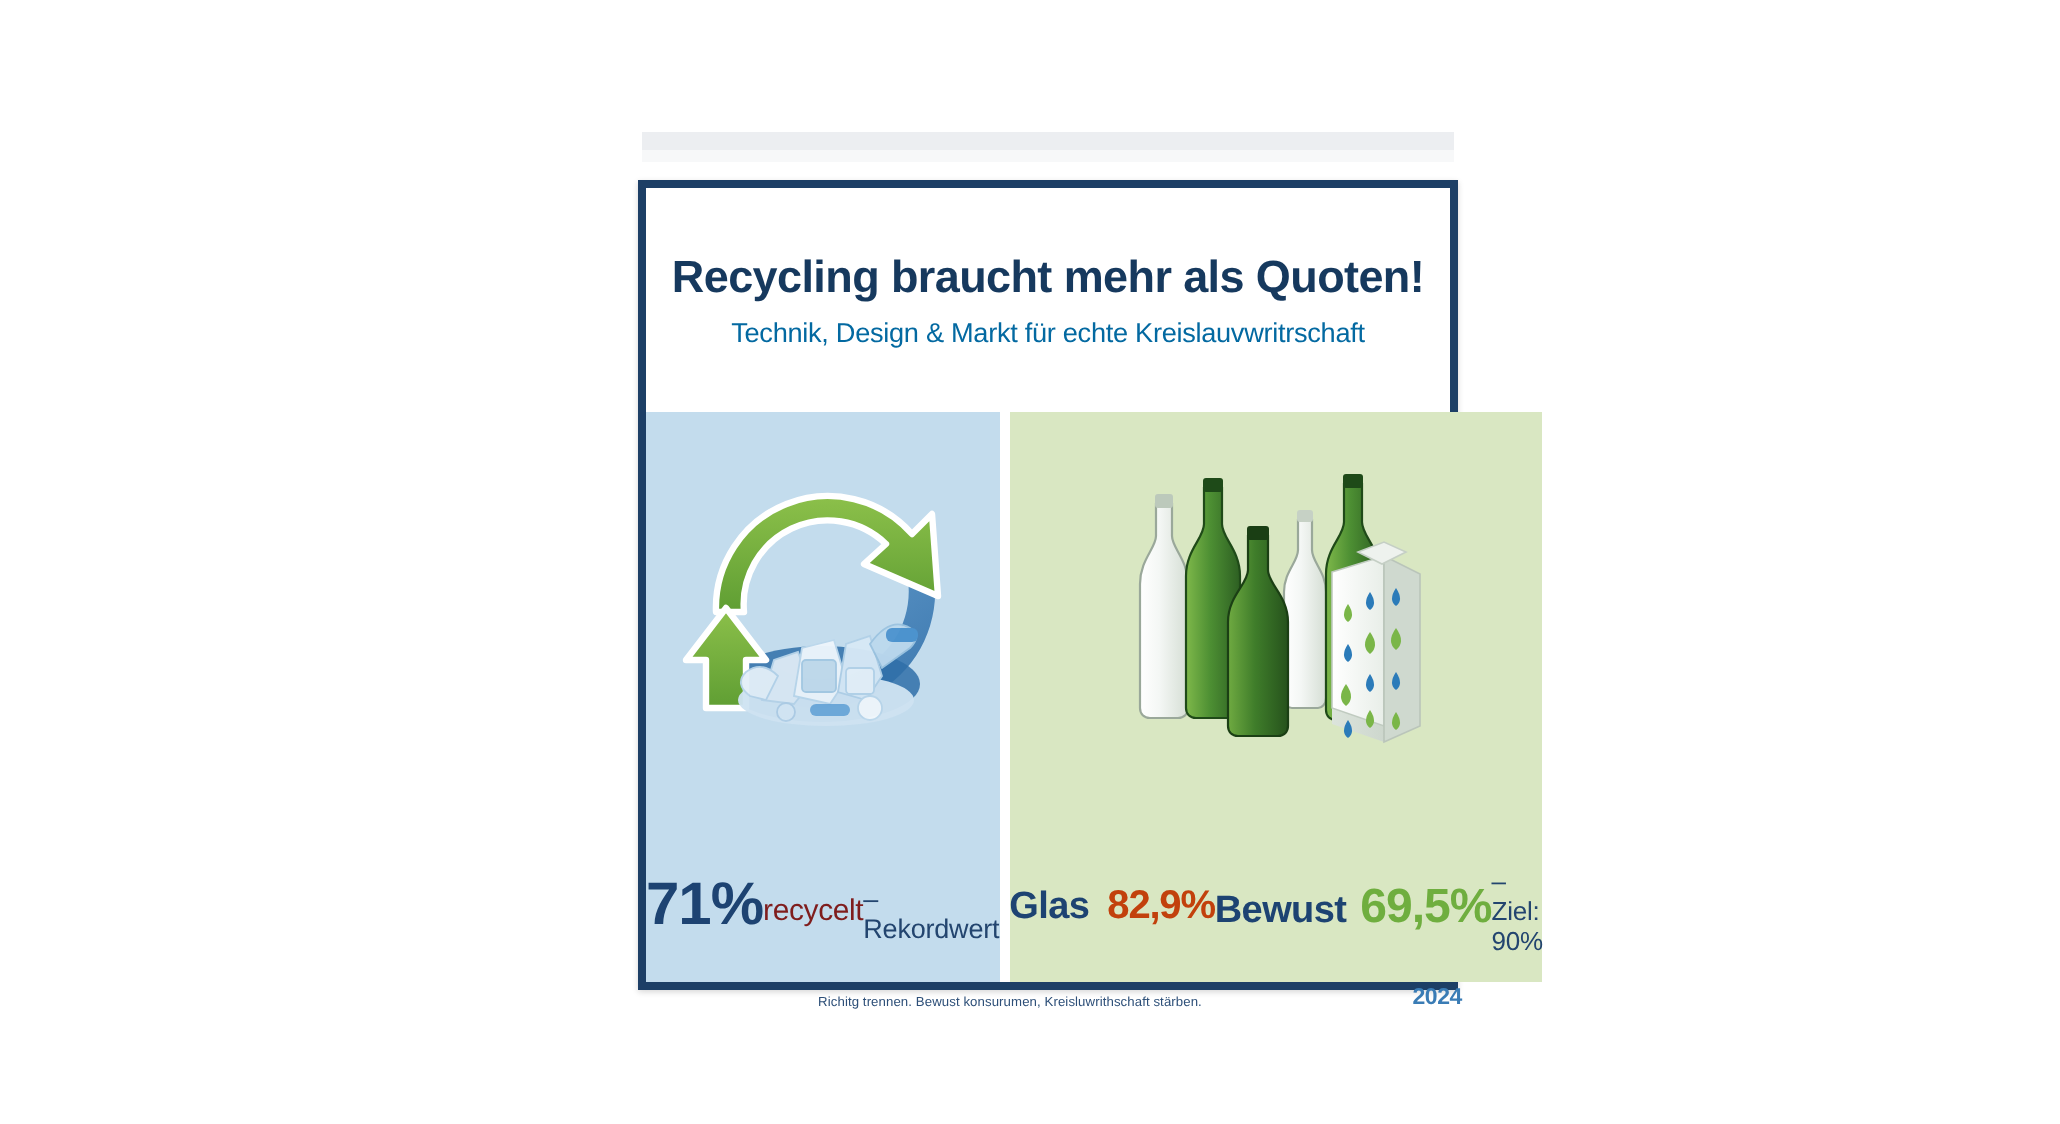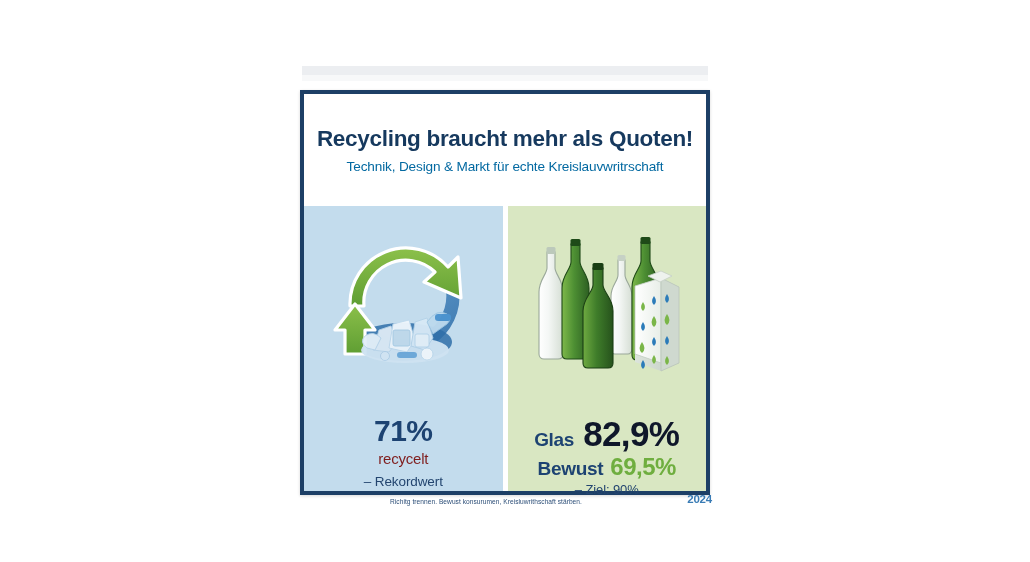--- a/index.html
+++ b/index.html
@@ -18,21 +18,21 @@
   
   .page {
     position: absolute;
     inset: 0;
     background: #ffffff;
   }
 
   
   .poster-wrap {
     position: absolute;
-    left: 300px;
+    left: 319px;
     top: 66px;
     width: 356px;
     height: 445px;
   }
 
   
   .top-strip {
     position: absolute;
     left: 2px;
     top: 0px;
@@ -127,21 +127,21 @@
     display: flex;
     align-items: center;
     justify-content: center;
   }
 
   
   .stats {
     flex: 1 1 auto;
     width: 100%;
     display: flex;
-    flex-direction: column;
+    flex-direction: row;
     align-items: center;
     justify-content: flex-start;
     padding-top: 20px;
     box-sizing: border-box;
   }
   .big-number {
     font-size: 30px;
     font-weight: bold;
     color: #1d4372;
     line-height: 1.02;
@@ -168,23 +168,23 @@
     gap: 9px;
     line-height: 1.05;
   }
   .stat-label {
     font-size: 19px;
     font-weight: bold;
     color: #1d4372;
     letter-spacing: -0.3px;
   }
   .stat-value-navy {
-    font-size: 35px;
-    font-weight: bold;
-    color: #0f172a;
+    font-size: 20px;
+    font-weight: bold;
+    color: #c2410c;
     letter-spacing: -0.6px;
   }
   .stat-value-green {
     font-size: 24px;
     font-weight: bold;
     color: #6fae3f;
     letter-spacing: -0.5px;
   }
   .stat-row.second { margin-top: 1px; gap: 7px; }
   .goal-note {

